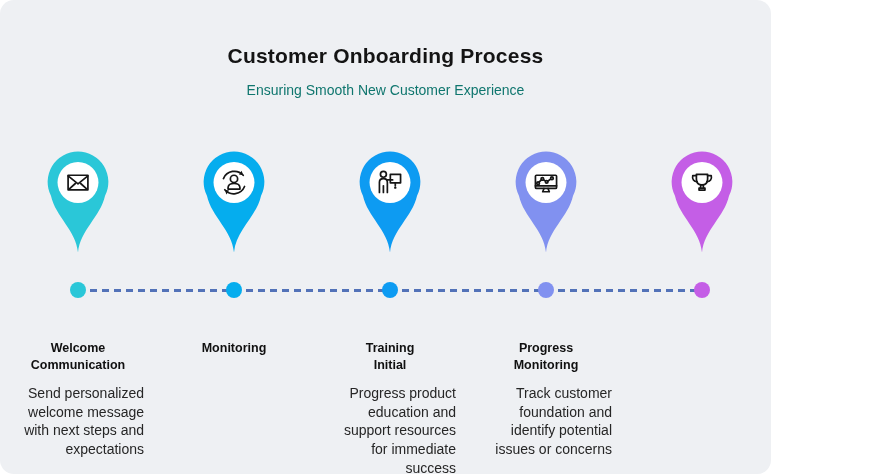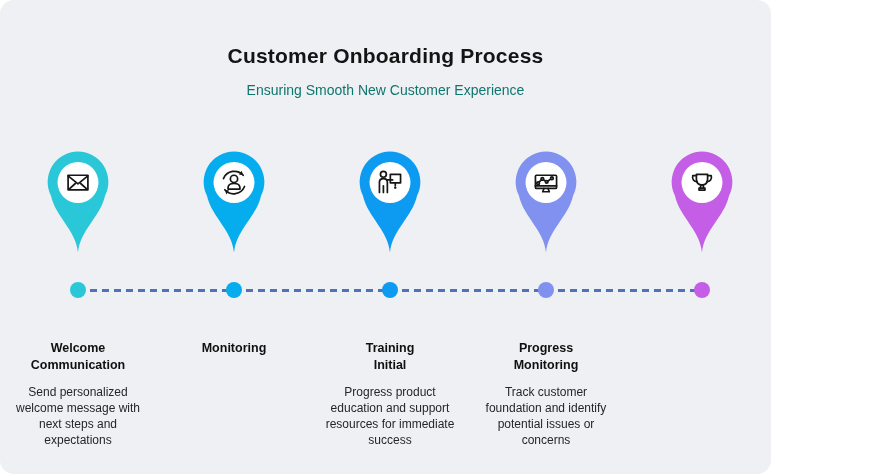--- a/index.html
+++ b/index.html
@@ -10,21 +10,21 @@
   .subtitle{font-size:14px;color:#0f766e;margin-top:14px;}
   .grid{width:780px;margin:0 auto;display:grid;grid-template-columns:repeat(5,1fr);}
   .pins{margin-top:50px;}
   .pin-cell{display:flex;justify-content:center;align-items:flex-start;}
   .timeline{position:relative;margin-top:28px;height:16px;}
   .dash-svg{position:absolute;left:78px;top:6.5px;}
   .dot{width:16px;height:16px;border-radius:50%;margin:0 auto;position:relative;z-index:2;}
   .labels{margin-top:42px;}
   .label-cell{text-align:center;}
   .step-title{font-size:12.5px;font-weight:700;color:#101010;line-height:1.35;}
-  .step-desc{font-size:12px;color:#262626;line-height:1.34;max-width:132px;margin:10px auto 0;}
+  .step-desc{font-size:14px;color:#262626;line-height:1.34;max-width:132px;margin:10px auto 0;text-align:right;}
   .icon-stroke{fill:none;stroke:#161616;stroke-width:2.6;stroke-linecap:round;stroke-linejoin:round;}
 </style>
 </head>
 <body>
 
 <div class="canvas" style="background-color: rgb(238, 240, 243);">
 
   <div class="header">
     <div class="title">Customer Onboarding Process</div>
     <div class="subtitle">Ensuring Smooth New Customer Experience</div>

